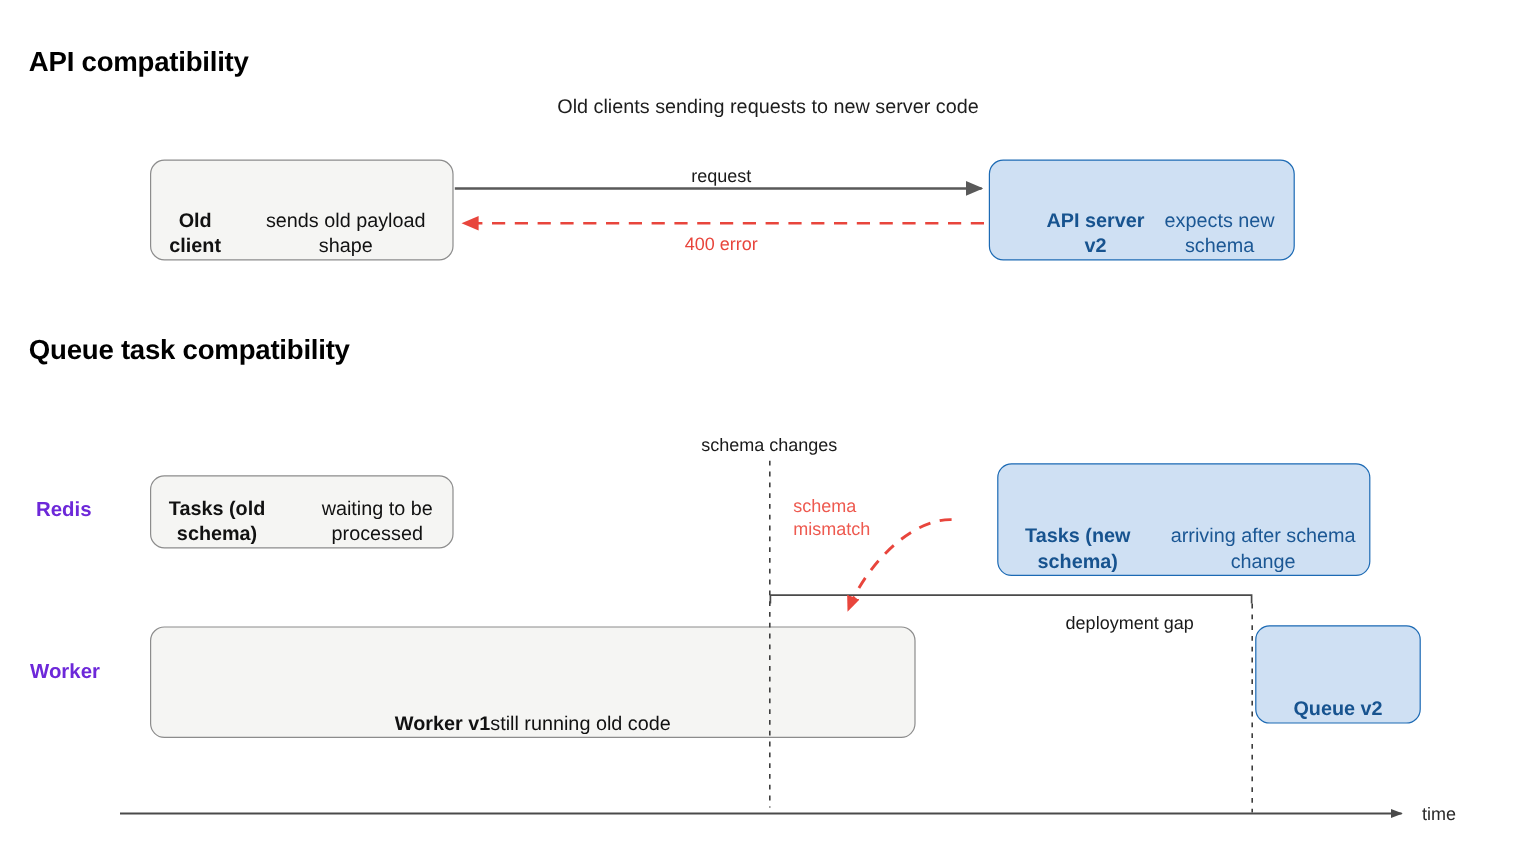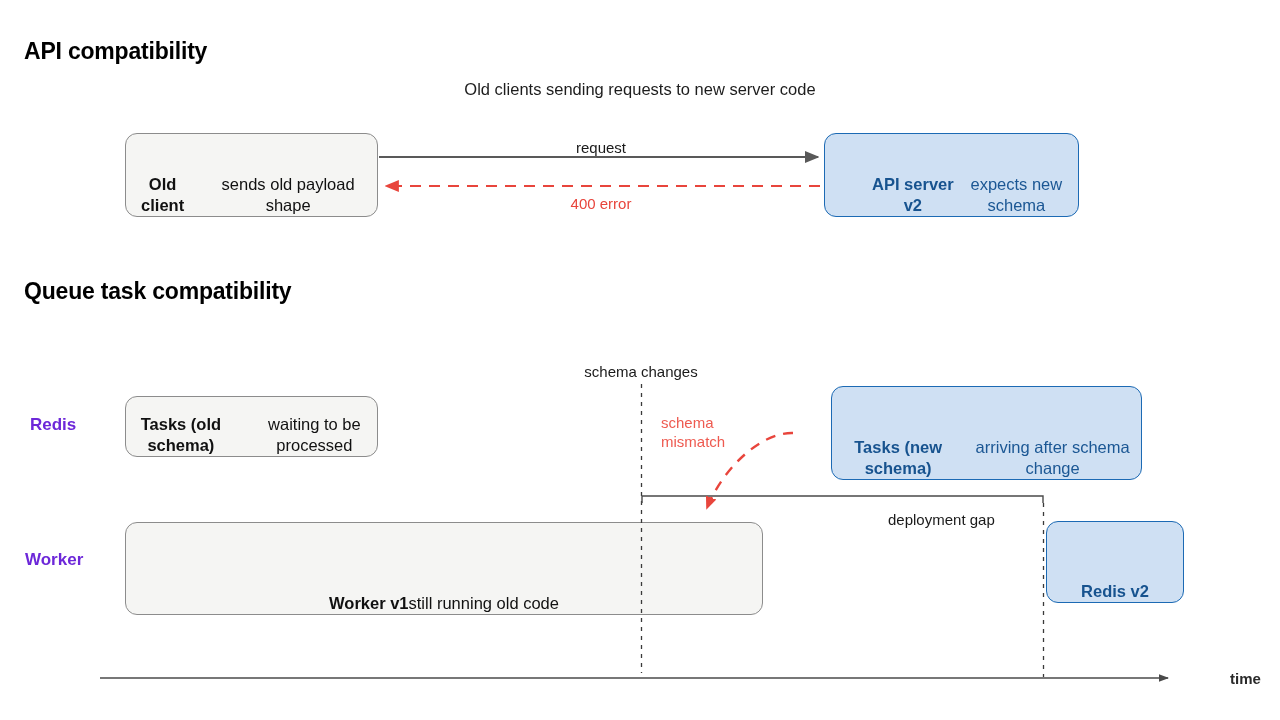--- a/index.html
+++ b/index.html
@@ -161,24 +161,24 @@
   </div>
 
   <div class="lbl" style="left:888px; top:511px;">deployment gap</div>
 
   <div class="node neutral" style="left:125px; top:522px; width:638px; height:93px;">
     <div class="t1">Worker v1</div>
     <div class="t2">still running old code</div>
   </div>
 
   <div class="node blue" style="left:1046px; top:521px; width:138px; height:82px;">
-    <div class="t1">Redis v2</div>
-  </div>
-
-  <div class="axis-label" style="left:1230px; top:670px;font-weight:bold;">time</div>
+    <div class="t1">Queue v2</div>
+  </div>
+
+  <div class="axis-label" style="left:1185px; top:670px;">time</div>
 
   <svg class="layer" viewBox="0 0 1280 720">
     <defs>
       <marker id="arrow-gray" viewBox="0 0 10 10" refX="9" refY="5" markerWidth="7" markerHeight="7" orient="auto-start-reverse">
         <path d="M0,0.8 L10,5 L0,9.2 z" fill="#595959"></path>
       </marker>
       <marker id="arrow-red" viewBox="0 0 10 10" refX="9" refY="5" markerWidth="6.5" markerHeight="6.5" orient="auto-start-reverse">
         <path d="M0,0.8 L10,5 L0,9.2 z" fill="#e8453c"></path>
       </marker>
       <marker id="arrow-red-sm" viewBox="0 0 10 10" refX="8.5" refY="5" markerWidth="5.5" markerHeight="5.5" orient="auto-start-reverse">

